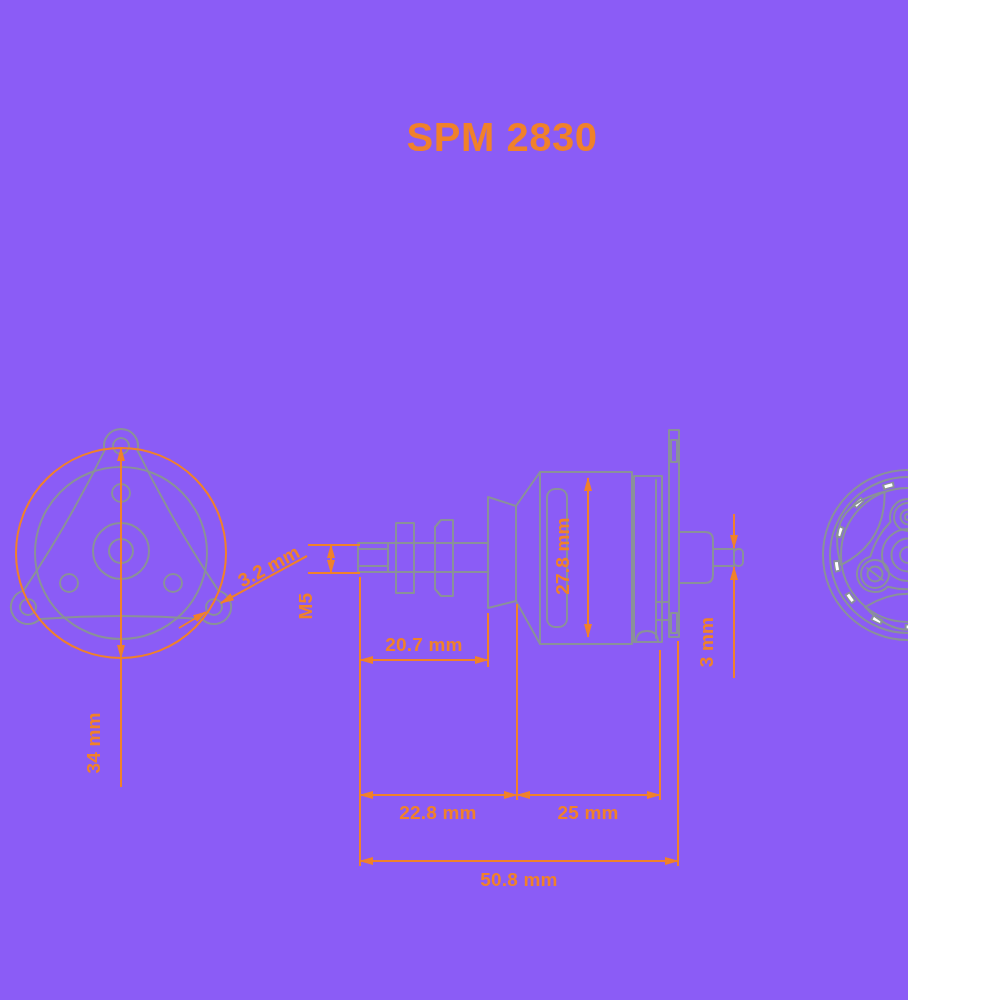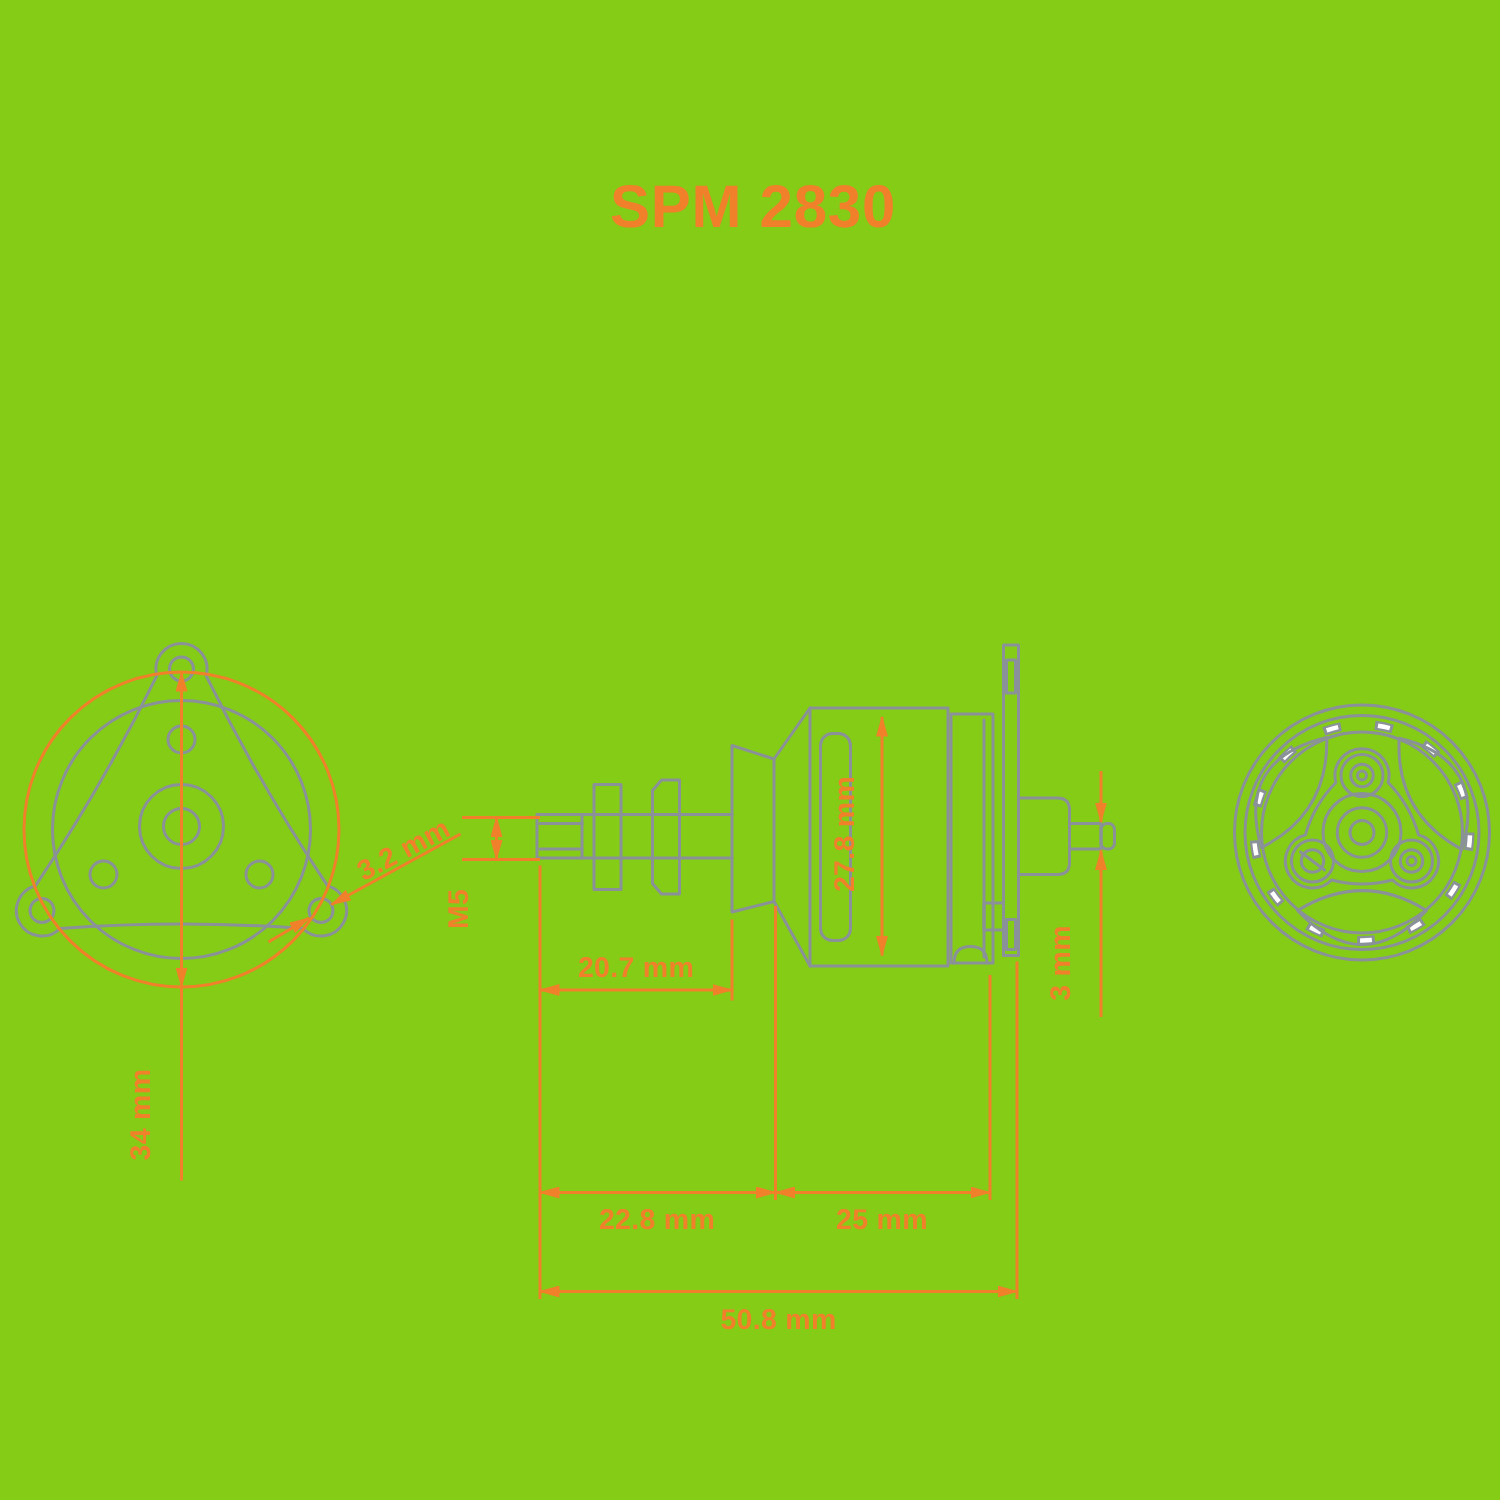--- a/index.html
+++ b/index.html
@@ -1,16 +1,16 @@
 <!DOCTYPE html>
 <html><head>
 <meta charset="utf-8">
 <style>
   html,body{margin:0;padding:0;background:#ffffff;}
-  .canvas{position:relative;width:1000px;height:1000px;background:#84cc16;overflow:hidden;
+  .canvas{position:relative;width:908px;height:1000px;background:#8b5cf6;overflow:hidden;
           font-family:"Liberation Sans", sans-serif;}
   svg text{font-family:"Liberation Sans", sans-serif;}
   .title-text{font-size:40px;font-weight:bold;letter-spacing:.5px;fill:#F0812A;}
   .dim-text{font-size:19px;font-weight:bold;letter-spacing:.2px;fill:#F0812A;}
   .grey{stroke:#8A9199;stroke-width:2;fill:none;stroke-linejoin:round;stroke-linecap:round;}
   .orange{stroke:#F0812A;stroke-width:2;fill:none;stroke-linejoin:round;stroke-linecap:butt;}
 </style>
 </head>
 <body>
 

